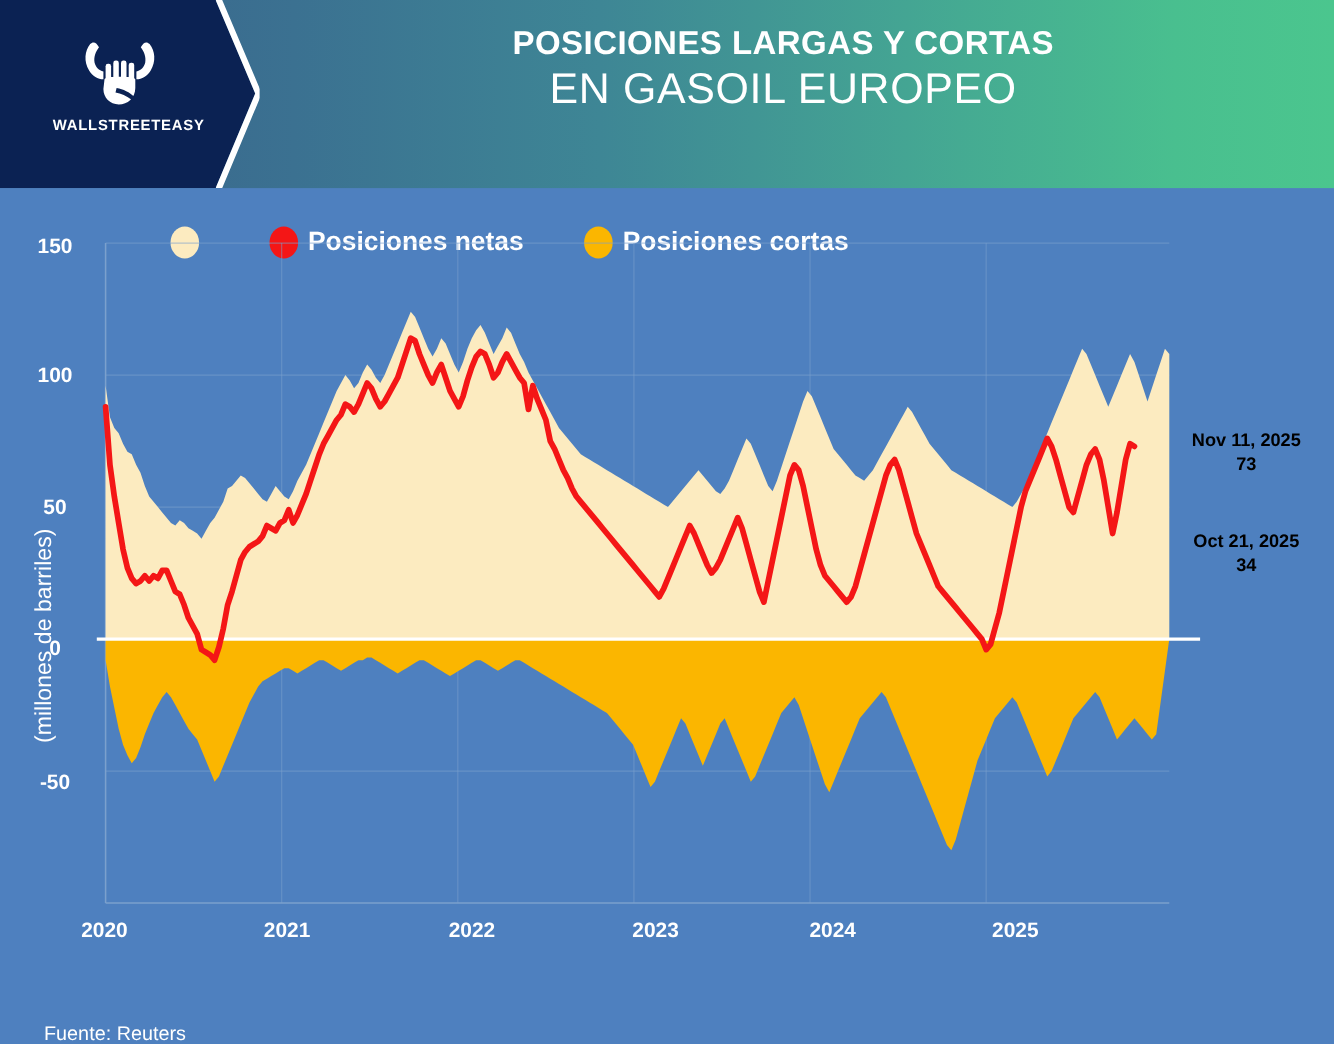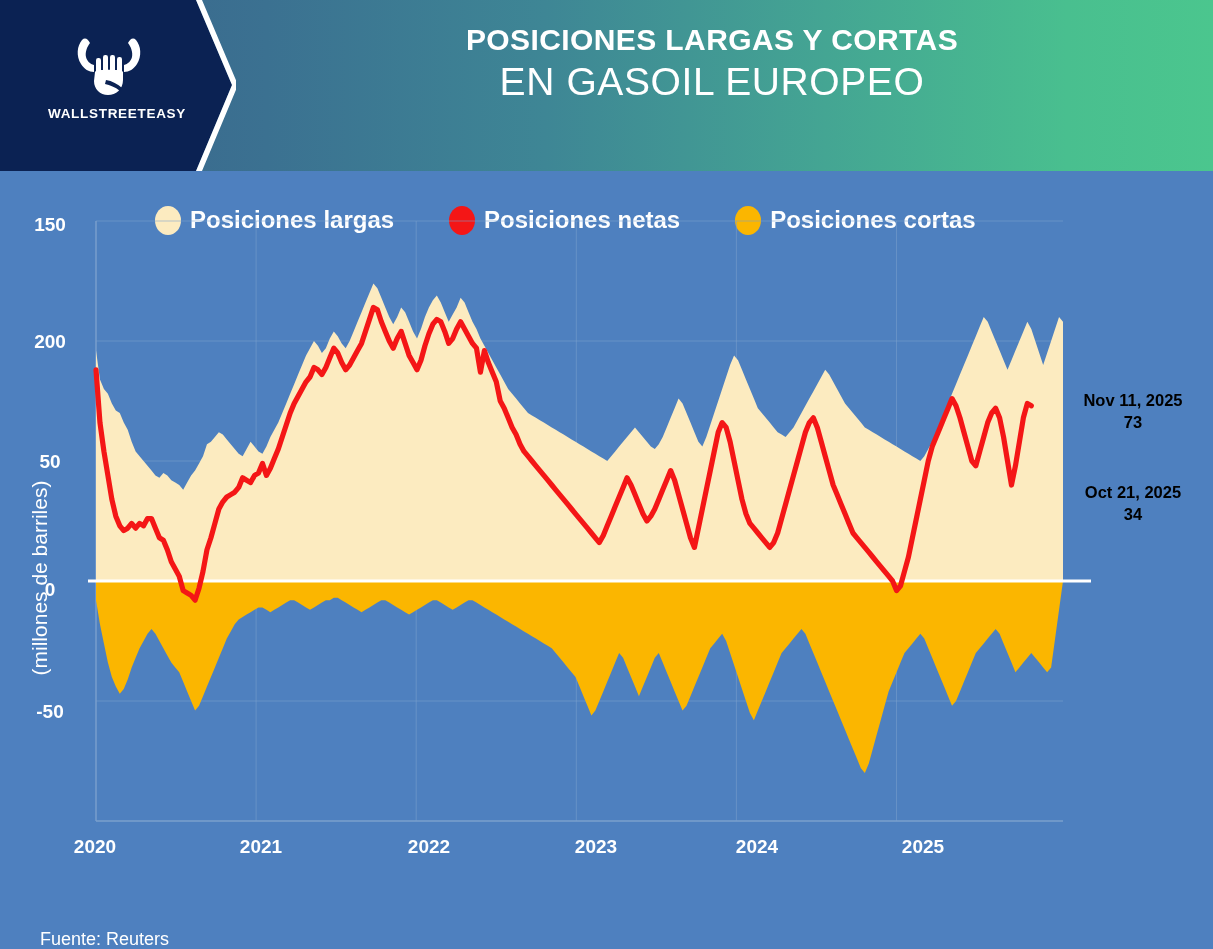--- a/index.html
+++ b/index.html
@@ -114,36 +114,35 @@
       <div id="title-main">POSICIONES LARGAS Y CORTAS</div>
       <div id="title-sub">EN GASOIL EUROPEO</div>
     </div>
   </div>
 
   <div id="chart-area">
 
     <div id="legend">
       <div class="legend-item">
         <span class="legend-swatch" style="background:#fcebc0"></span>
-        <span class="legend-label">Posiciones largas</span>
       </div>
       <div class="legend-item">
         <span class="legend-swatch" style="background:#f41616"></span>
         <span class="legend-label">Posiciones netas</span>
       </div>
       <div class="legend-item">
         <span class="legend-swatch" style="background:#fbb600"></span>
         <span class="legend-label">Posiciones cortas</span>
       </div>
     </div>
 
     <div id="ylabel">(millones de barriles)</div>
 
     <div class="ytick" style="top:43px;">150</div>
-    <div class="ytick" style="top:160px;">200</div>
+    <div class="ytick" style="top:160px;">100</div>
     <div class="ytick" style="top:280px;">50</div>
     <div class="ytick" style="top:408px;">0</div>
     <div class="ytick" style="top:530px;">-50</div>
 
     <div class="xtick" style="left:50px;">2020</div>
     <div class="xtick" style="left:216px;">2021</div>
     <div class="xtick" style="left:384px;">2022</div>
     <div class="xtick" style="left:551px;">2023</div>
     <div class="xtick" style="left:712px;">2024</div>
     <div class="xtick" style="left:878px;">2025</div>

